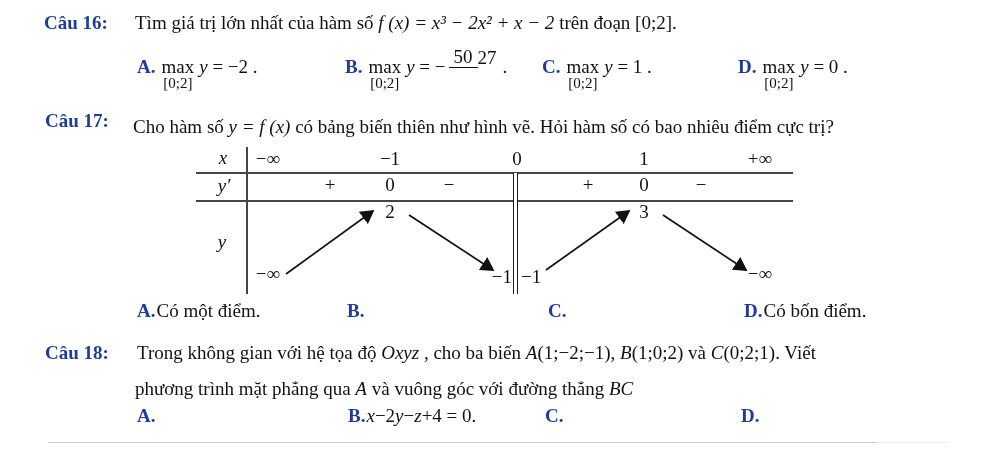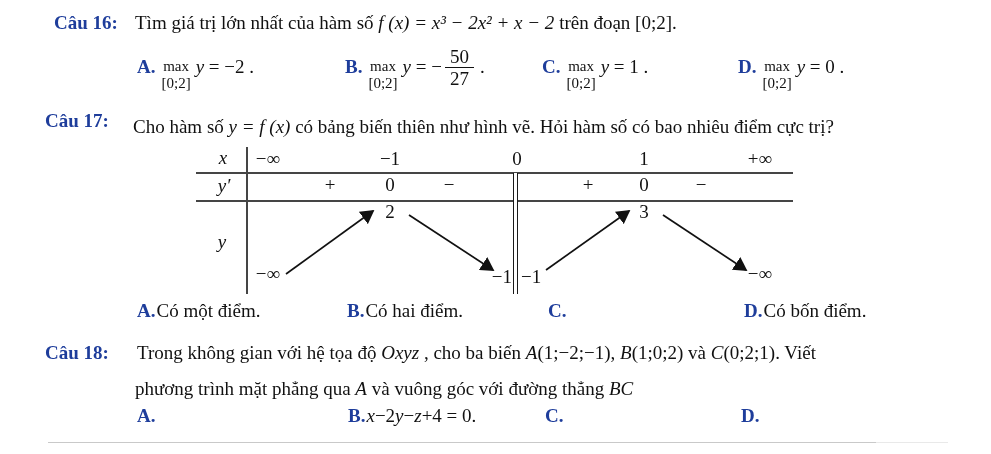--- a/index.html
+++ b/index.html
@@ -9,39 +9,39 @@
   }
   .abs{position:absolute;}
   .qnum{color:#1e3d9b;font-weight:bold;font-size:19px;line-height:24px;}
   .stem{font-size:19px;line-height:24px;white-space:nowrap;}
   .m{font-style:italic;}
   .letter{color:#1e3d9b;font-weight:bold;font-size:19px;line-height:21px;}
   .opt{display:flex;align-items:flex-start;font-size:19px;line-height:21px;white-space:nowrap;}
   .opt .letter{margin-right:6px;}
   .opt17 .letter, .opt18 .letter{margin-right:1px;}
   .maxstack{display:inline-flex;flex-direction:column;align-items:center;margin-right:5px;}
-  .mw{font-size:15px;line-height:21px;}
+  .mw{font-size:19px;line-height:21px;}
   .ms{font-size:15px;line-height:14px;margin-top:-1px;}
-  .frac{display:inline-flex;flex-direction:column;align-items:center;font-size:19px;line-height:21px;margin:-10px 2px 0 3px;}
+  .frac{display:inline-flex;align-items:center;font-size:19px;line-height:21px;margin:-10px 2px 0 3px;}
   .fnum{padding:0 5px;border-bottom:1.5px solid #111;}
   .dot{margin-left:4px;}
   
   .vt{left:196px;top:147px;width:597px;height:147px;position:absolute;font-size:19px;line-height:20px;}
   .vt .lbl{position:absolute;transform:translateX(-50%);white-space:nowrap;}
   .vt .lbl-r{position:absolute;transform:translateX(-100%);white-space:nowrap;}
   .vt .lbl-l{position:absolute;white-space:nowrap;}
   .vline{position:absolute;background:#454545;}
   .hline{position:absolute;background:#454545;}
   .dbar{position:absolute;border-left:1.5px solid #1a1a1a;border-right:1.5px solid #1a1a1a;box-sizing:border-box;background:#ffffff;}
   .divider{position:absolute;height:1px;}
 </style>
 </head>
 <body>
 
-<div class="abs qnum" style="left:54px;top:11px">Câu 16:</div>
+<div class="abs qnum" style="left:44px;top:11px">Câu 16:</div>
 <div class="abs stem" style="left:135px;top:11px"><span>Tìm giá trị lớn nhất của hàm số </span><i class="m">f (x) = x³ − 2x² + x − 2</i><span> trên đoạn </span><span>[0;2].</span></div>
 
 <div class="abs opt" style="left:137px;top:56px">
   <b class="letter">A.</b>
   <span class="maxstack">
       <span class="mw">max</span>
       <span class="ms">[0;2]</span>
     </span>
   <span><i class="m">y</i><span> = −2 .</span></span>
 </div>
@@ -122,21 +122,20 @@
     <line x1="467" y1="68" x2="550" y2="123" stroke="#111" stroke-width="1.7" marker-end="url(#ah)"></line>
   </svg>
 </div>
 
 <div class="abs opt opt17" style="left:137px;top:300px">
     <b class="letter">A.</b>
     <span>Có một điểm.</span>
   </div>
 <div class="abs opt opt17" style="left:347px;top:300px">
     <b class="letter">B.</b>
-    <span>Có hai điểm.</span>
   </div>
 <div class="abs opt opt17" style="left:548px;top:300px">
     <b class="letter">C.</b>
   </div>
 <div class="abs opt opt17" style="left:744px;top:300px">
     <b class="letter">D.</b>
     <span>Có bốn điểm.</span>
   </div>
 
 <div class="abs qnum" style="left:45px;top:341px">Câu 18:</div>

